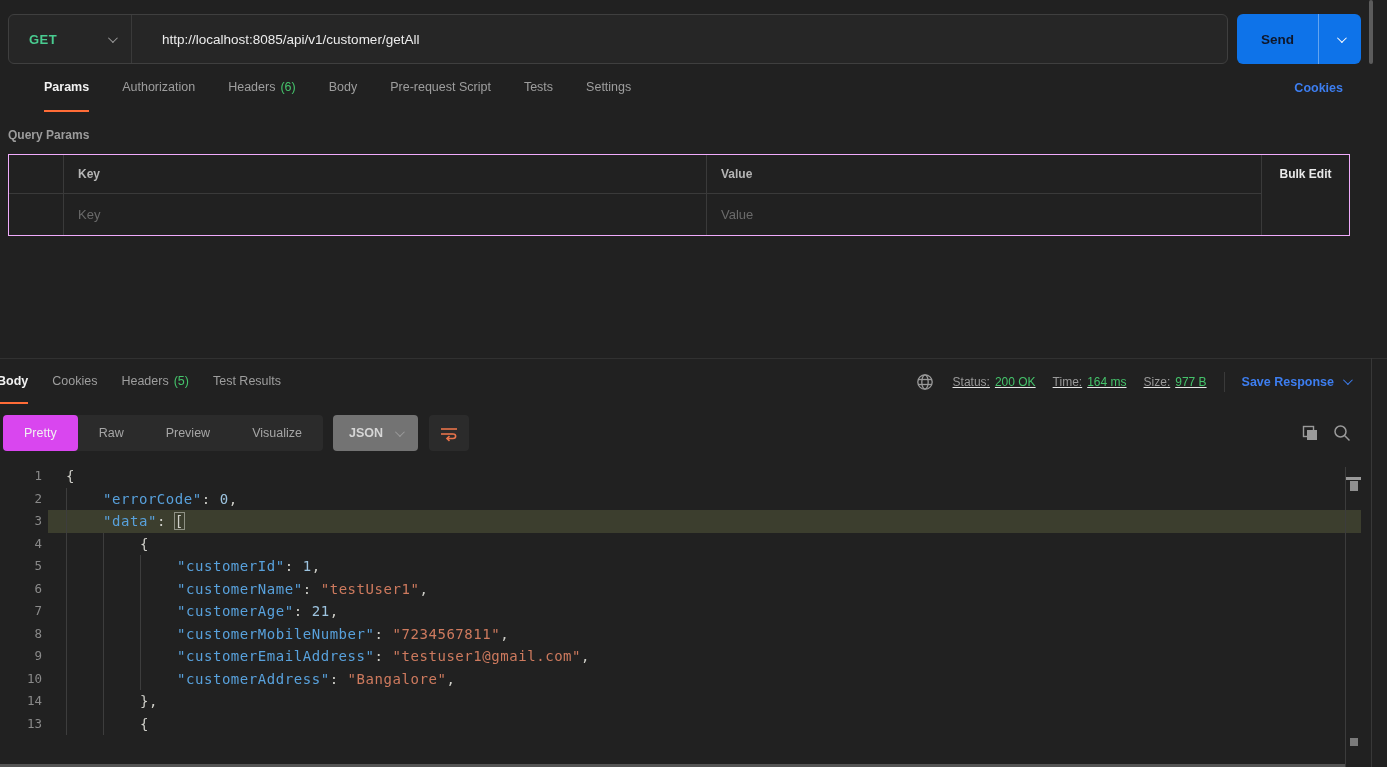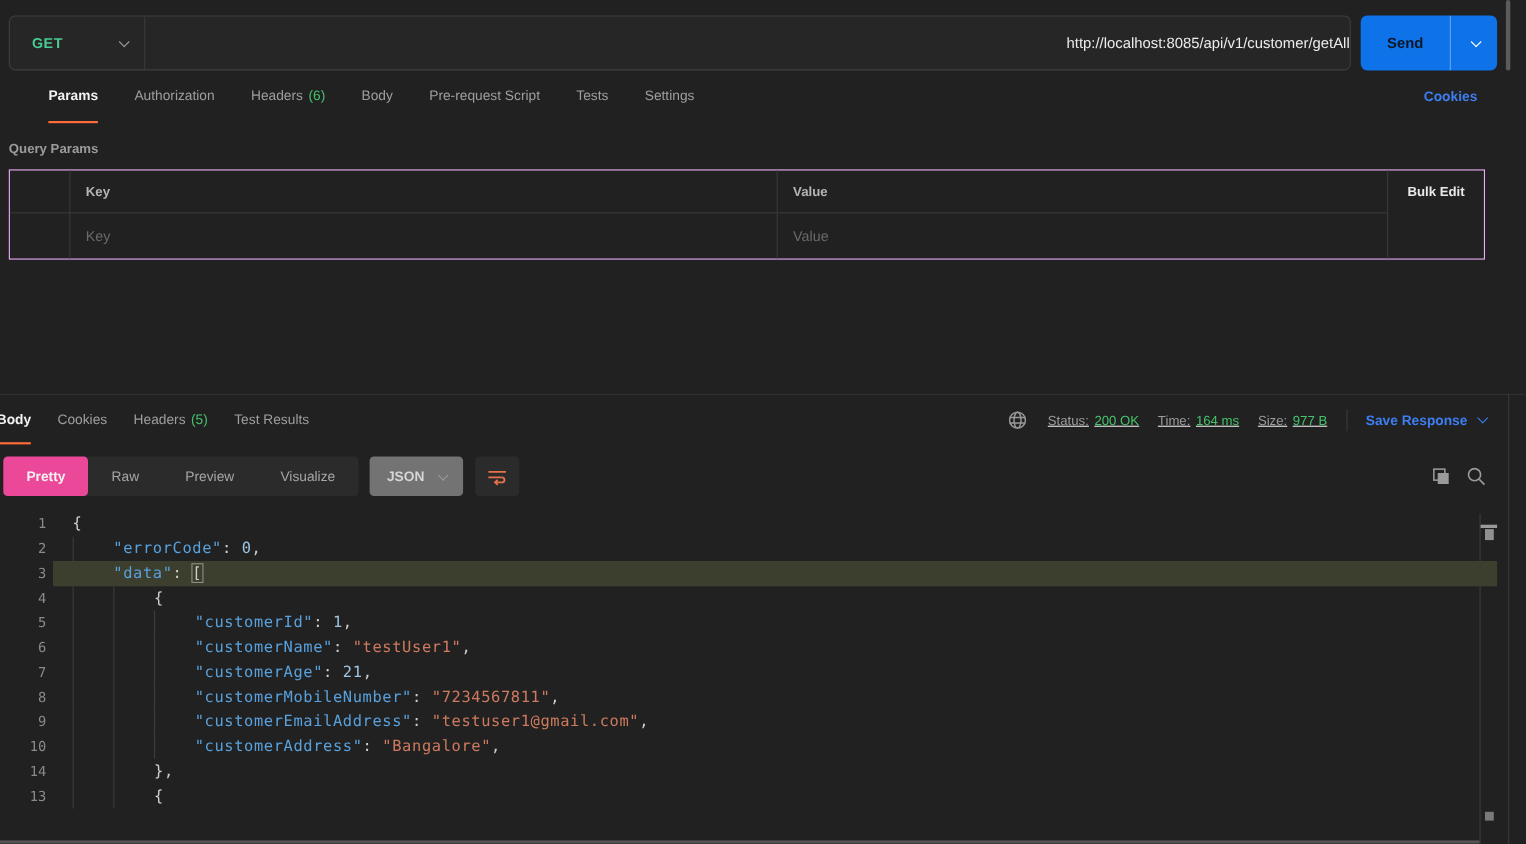--- a/index.html
+++ b/index.html
@@ -16,21 +16,21 @@
     flex:1; height:50px; display:flex; align-items:center;
     background:#262626; border:1px solid #3f3f3f; border-radius:6px; overflow:hidden;
   }
   .method-box { width:122px; height:100%; display:flex; align-items:center; padding-left:20px; cursor:pointer; flex:none; }
   .method-label { color:#49cc90; font-weight:700; font-size:13px; letter-spacing:.5px; }
   .chev { width:7px; height:7px; border-right:1.6px solid currentColor; border-bottom:1.6px solid currentColor; transform:rotate(45deg) translateY(-2px); display:inline-block; }
   .method-chev { color:#9a9a9a; margin-left:auto; margin-right:16px; }
   .method-divider { width:1px; height:100%; background:#3a3a3a; flex:none; }
   .url-input {
     flex:1; background:transparent; border:none; outline:none; color:#ececec;
-    font-size:13.5px; padding-left:30px; font-family:"Liberation Sans", sans-serif;text-align:right;
+    font-size:13.5px; padding-left:30px; font-family:"Liberation Sans", sans-serif;
   }
   .send-btn { width:124px; height:50px; background:#0e73e9; border-radius:6px; display:flex; overflow:hidden; flex:none; cursor:pointer; }
   .send-main { flex:1; display:flex; align-items:center; justify-content:center; color:#0f172a; font-size:13.5px; font-weight:700; }
   .send-divider { width:1px; background:rgba(255,255,255,.35); margin:0; }
   .send-caret { width:42px; display:flex; align-items:center; justify-content:center; color:#fff; }
   
   .req-tabs { display:flex; gap:33px; padding-left:8px; height:48px; align-items:stretch; position:relative; }
   .tab { display:flex; align-items:center; font-size:12.5px; color:#9e9e9e; cursor:pointer; border-bottom:2px solid transparent; gap:5px; }
   .tab.active { color:#f2f2f2; font-weight:600; border-bottom-color:#ff6c37;margin-left:36px; }
   .tab .count { color:#45c36b; }
@@ -54,21 +54,21 @@
   .meta .pair { display:flex; gap:5px;text-decoration:underline; }
   .meta .lbl { color:#9a9a9a; }
   .meta .val { color:#45c36b; }
   .meta-divider { width:1px; height:20px; background:#3a3a3a; }
   .save-resp { color:#3d7ef0; font-weight:700; font-size:12.5px; display:flex; align-items:center; gap:9px; cursor:pointer; }
   .globe { color:#9a9a9a; display:flex; align-items:center; margin-right:2px; }
   
   .view-bar { display:flex; align-items:center; height:36px; margin:11px 0 0 3px; position:relative; }
   .seg { display:flex; background:#2b2b2b; border-radius:4px; height:36px; }
   .seg-item { padding:0 21px; display:flex; align-items:center; font-size:12.5px; color:#a6a6a6; cursor:pointer; border-radius:4px; }
-  .seg-item.active { background:#ec4899; color:#f2f2f2; font-weight:700; }
+  .seg-item.active { background:#d946ef; color:#f2f2f2; font-weight:400; }
   .fmt-dd { margin-left:10px; height:36px; background:#737373; border-radius:4px; padding:0 16px; display:flex; align-items:center; gap:12px; color:#d6d6d6; font-size:12.5px; font-weight:600; cursor:pointer; }
   .fmt-dd .chev { color:#9a9a9a; }
   .wrap-btn { margin-left:11px; width:40px; height:36px; background:#2b2b2b; border-radius:4px; display:flex; align-items:center; justify-content:center; cursor:pointer; }
   .code-tools { position:absolute; right:36px; top:0; height:36px; display:flex; align-items:center; gap:14px; color:#9a9a9a; }
   .tool { cursor:pointer; display:flex; align-items:center; }
   
   .code-area { margin-top:14px; width:1361px; font-family:"DejaVu Sans Mono", monospace; font-size:14px; letter-spacing:.55px; }
   .code-line { display:flex; height:22.5px; line-height:22.5px; }
   .code-line.hl { background:linear-gradient(to right, transparent 48px, #3c3e2e 48px); }
   .ln { width:42px; flex:none; text-align:right; color:#8a8a8a; font-size:12.5px; letter-spacing:0; }

